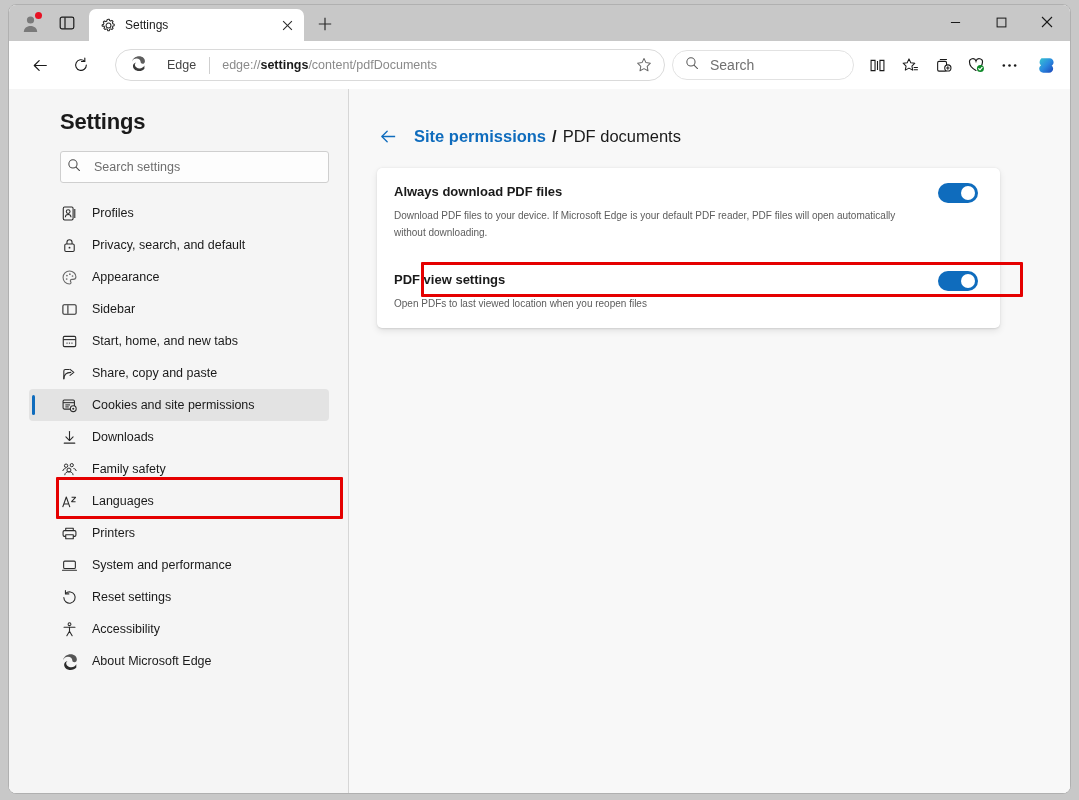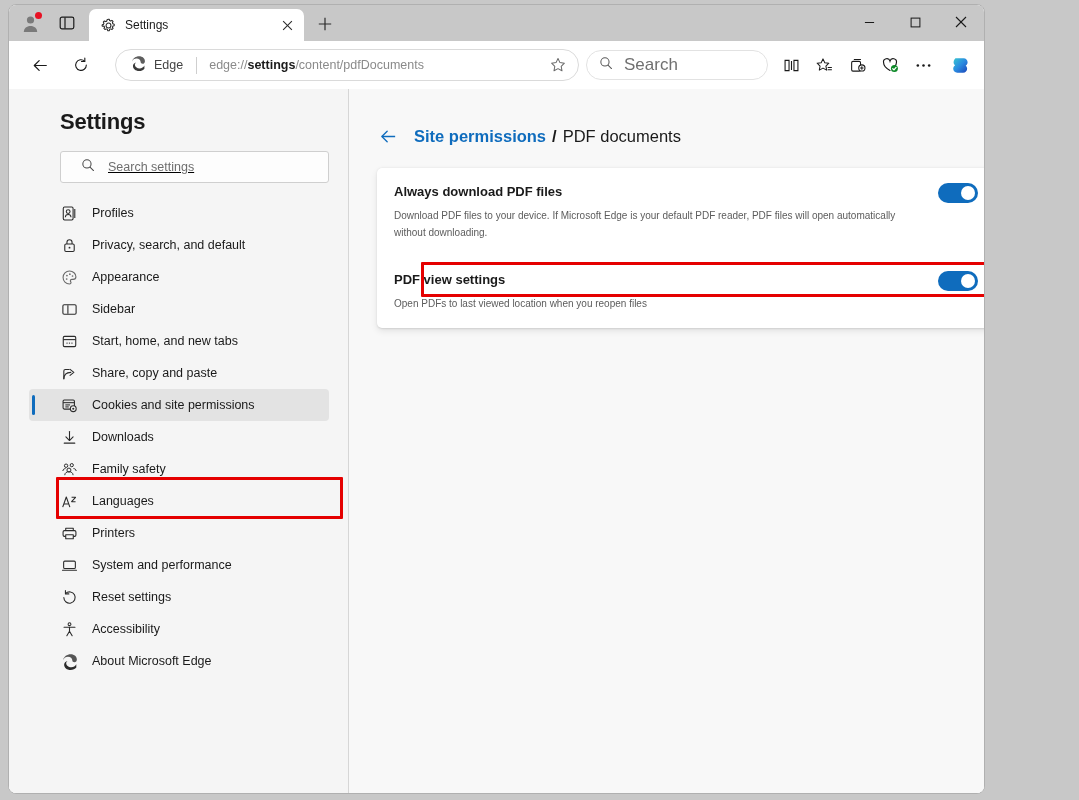--- a/index.html
+++ b/index.html
@@ -7,21 +7,21 @@
     width: 1079px; height: 800px;
     background: #c8c8c8;
     font-family: "Liberation Sans", sans-serif;
     overflow: hidden;
   }
 
   
   .window {
     position: absolute;
     left: 8px; top: 4px;
-    width: 977px; height: 790px;
+    width: 1063px; height: 790px;
     background: #ffffff;
     border: 1px solid #b0b0b0;
     border-radius: 8px;
     overflow: hidden;
   }
 
   
   .tabstrip {
     position: relative;
     height: 36px;
@@ -103,36 +103,36 @@
     margin: 0 7px 0 19px;
     height: 32px;
     background: #ffffff;
     border: 1px solid #dadada;
     border-radius: 16px;
     display: flex; align-items: center;
     padding: 0 6px 0 14px;
     max-width: 705px;
   }
   .edge-chip { display: flex; align-items: center; flex: 0 0 auto; }
-  .edge-chip-label { font-size: 12.5px; color: #444; margin-left: 8px; }
+  .edge-chip-label { font-size: 12.5px; color: #444; margin-left: 21px; }
   .omni-sep { width: 1px; height: 17px; background: #cfcfcf; margin: 0 12px 0 13px; }
   .omni-url { flex: 1; font-size: 12.5px; color: #8a8a8a; white-space: nowrap; overflow: hidden; }
   .omni-url b { color: #1a1a1a; font-weight: 700; }
   .omni-star { width: 28px; height: 28px; display:flex; align-items:center; justify-content:center; flex:0 0 28px; }
 
   .searchbox {
     width: 182px; height: 30px; flex: 0 0 182px;
     background: #ffffff;
     border: 1px solid #e2e2e2;
     border-radius: 15px;
     display: flex; align-items: center;
     padding: 0 10px 0 12px;
     margin-right: 8px;
   }
-  .searchbox .ph { font-size: 17px; color: #707070; margin-left: 11px; }
+  .searchbox .ph { font-size: 14px; color: #707070; margin-left: 11px; }
 
   .tb-right { display: flex; align-items: center; gap: 3px; }
   .copilot-btn {
     width: 30px; height: 30px; margin-left: 5px;
     display: flex; align-items: center; justify-content: center;
   }
 
   
   .page {
     position: relative;
@@ -152,22 +152,21 @@
     margin: 0 0 16px 51px;
     letter-spacing: -0.2px;
   }
   .search-settings {
     margin: 0 19px 0 51px;
     height: 32px;
     background: #fdfdfd;
     border: 1px solid #cfcfcf;
     border-radius: 3px;
     display: flex; align-items: center;
-    padding-left: 20px;
-    text-decoration: underline;
+    padding-left: 6px;
   }
   .search-settings .ph { font-size: 12.5px; color: #6e6e6e; margin-left: 13px; }
 
   .navlist { margin-top: 14px; text-align: right; }
   .navitem {
     position: relative;
     height: 32px;
     margin: 0 19px 0 20px;
     display: flex; align-items: center;
     border-radius: 4px;

